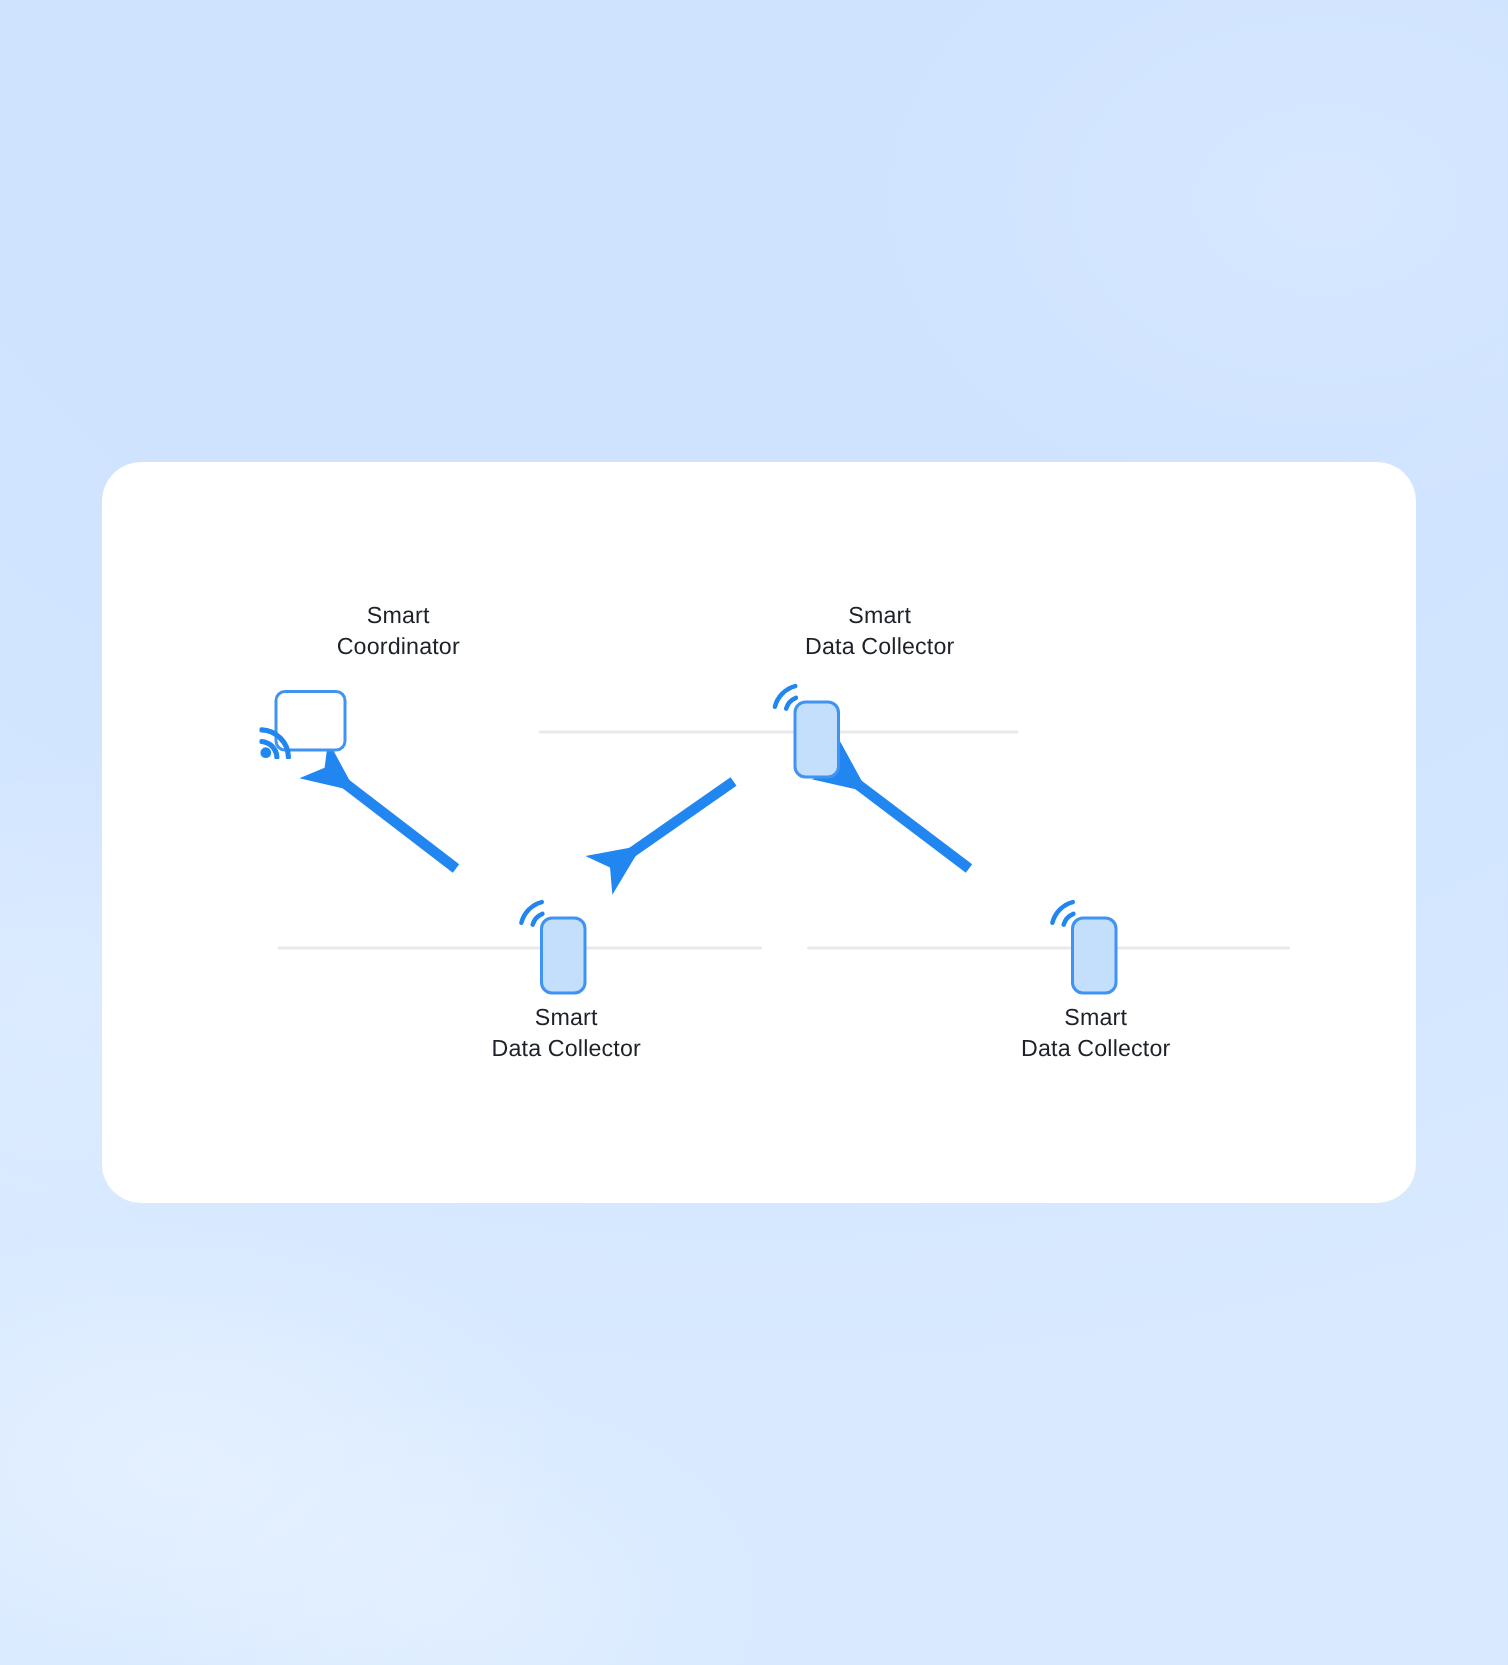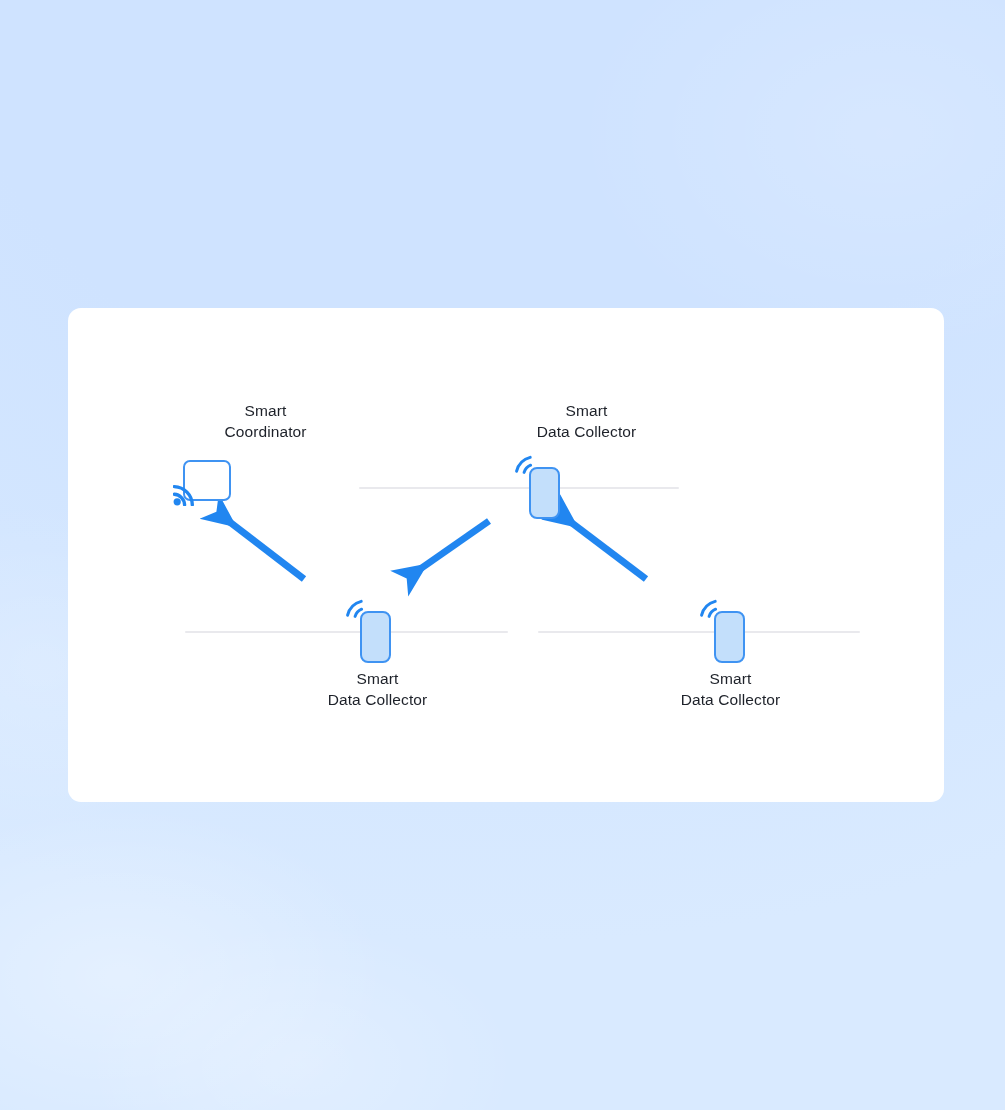--- a/index.html
+++ b/index.html
@@ -34,21 +34,21 @@
     pointer-events: none;
   }
 
   #card {
     position: absolute;
     left: 68px;
     top: 308px;
     width: 876px;
     height: 494px;
     background: #ffffff;
-    border-radius: 13px;
+    border-radius: 26px;
   }
 
   
   .rail {
     position: absolute;
     height: 2px;
     background: #e9e9ed;
     border-radius: 2px;
   }
 

